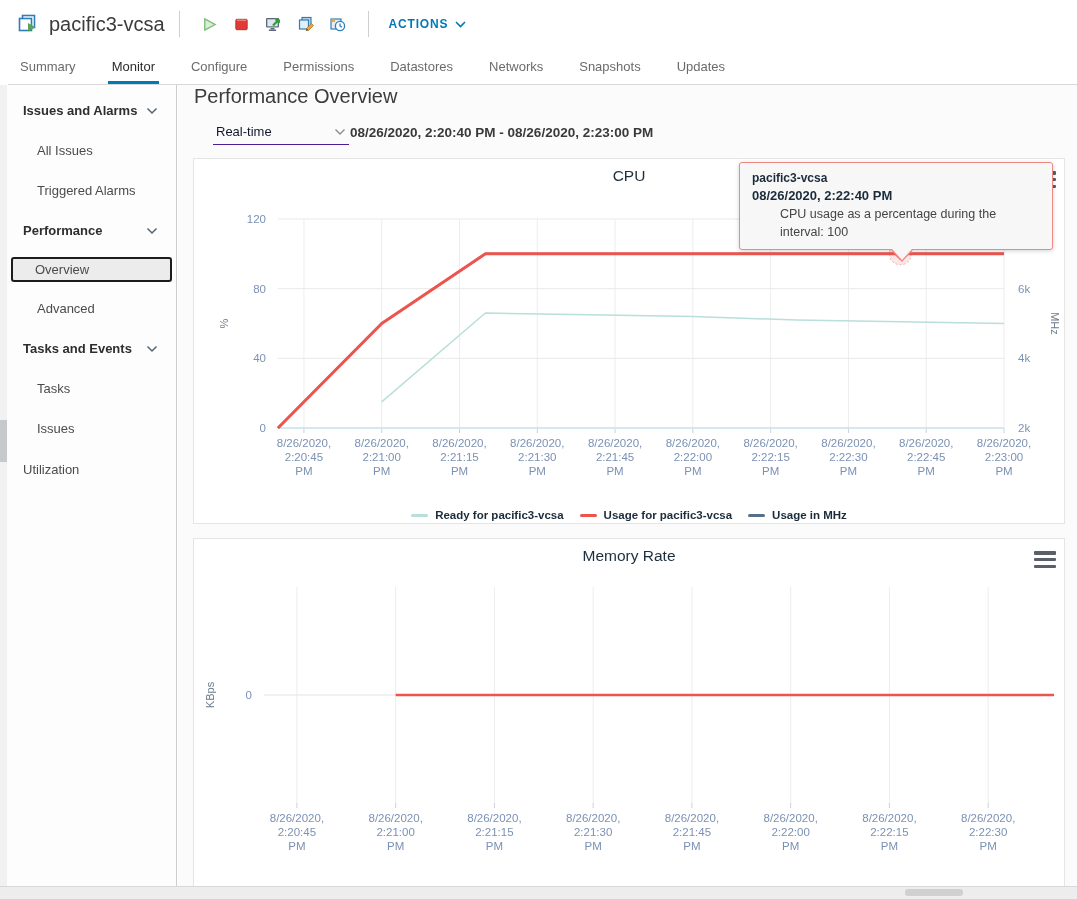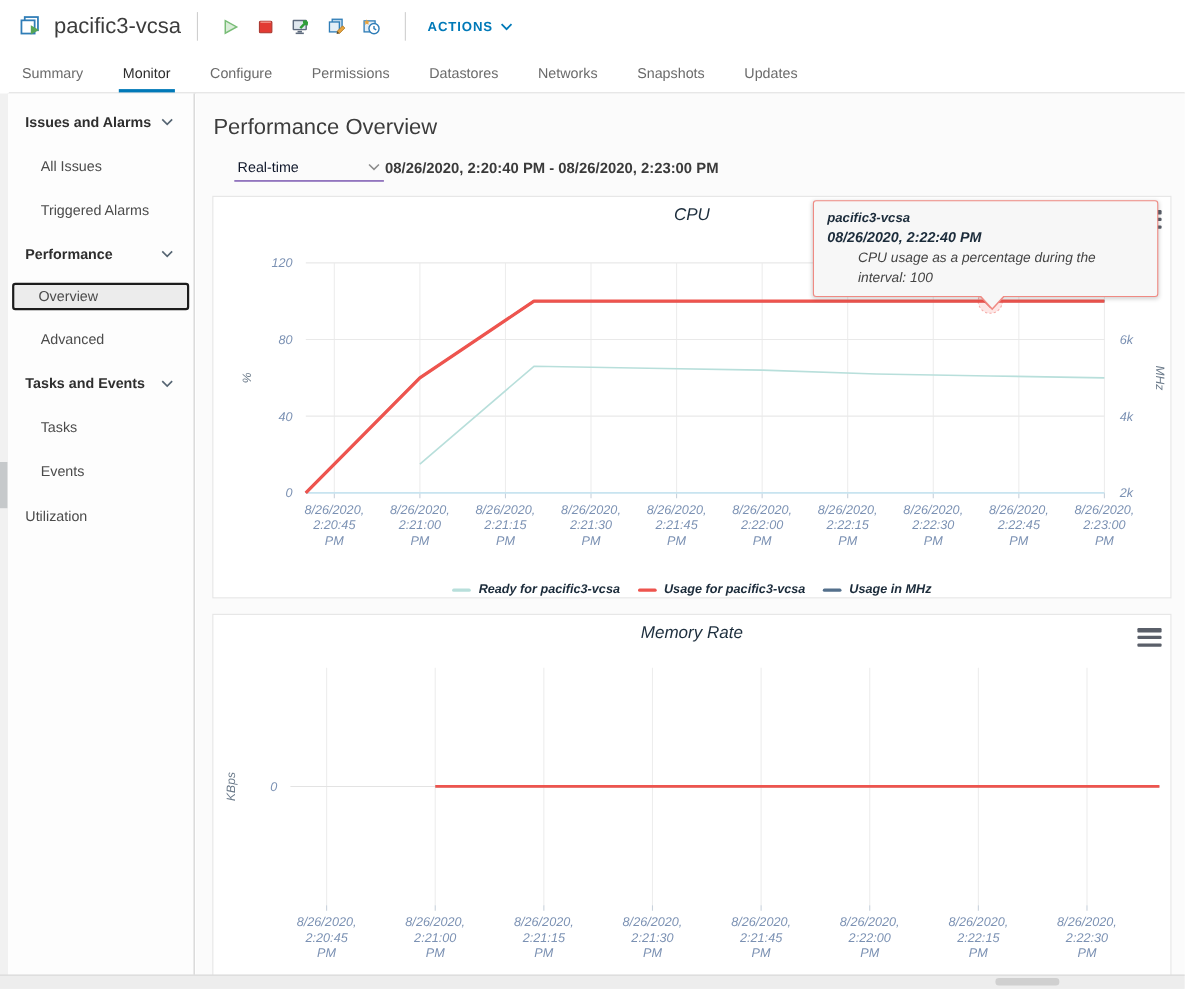--- a/index.html
+++ b/index.html
@@ -29,26 +29,26 @@
   .sidebar{position:absolute;left:7px;top:85px;width:170px;bottom:12px;background:#fdfdfd;border-right:1px solid #cccccc;padding-top:12px;box-sizing:border-box;}
   .side-group{display:flex;align-items:center;justify-content:space-between;padding:6px 18px 6px 16px;cursor:pointer;}
   .side-group .glabel{font-size:13px;font-weight:700;color:#2e2e2e;}
   .side-group svg{flex:0 0 auto;}
   .side-item{font-size:13px;color:#4b4b4b;padding:6px 8px 6px 26px;cursor:pointer;margin:13px 4px;}
   .side-item.selected{border:2px solid #1c1c1c;border-radius:3px;background:#ececec;padding:3px 6px 3px 22px;}
   .side-plain{font-size:13px;color:#4b4b4b;padding:7px 16px;cursor:pointer;}
 
   
   .content{position:absolute;left:178px;top:85px;right:0;bottom:12px;background:#fbfbfb;padding:0 0 0 15px;box-sizing:border-box;overflow:hidden;}
-  .page-title{font-size:20px;font-weight:400;color:#3c3c3c;margin:20px 0 0 1px;height:24px;}
+  .page-title{font-size:20px;font-weight:400;color:#3c3c3c;margin:0 0 0 1px;height:24px;}
   .filter-row{display:flex;align-items:center;margin-top:9px;height:28px;}
   .period-select{width:136px;display:flex;align-items:center;justify-content:space-between;border:none;border-bottom:1px solid #4c1d95;background:transparent;font-size:13px;color:#0f172a;padding:5px 3px;cursor:pointer;margin-left:20px;}
   .date-range{margin-left:1px;font-size:13.5px;font-weight:600;color:#3a3a3a;}
 
-  .chart-card{position:relative;width:872px;background:#fff;border:1px solid #e5e5e5;box-sizing:border-box;font-style:italic;}
+  .chart-card{position:relative;width:872px;background:#fff;border:1px solid #e5e5e5;box-sizing:border-box;}
   #cpu-card{margin-top:12px;height:366px;}
   #mem-card{margin-top:14px;height:366px;}
   .chart-title{height:34px;display:flex;align-items:center;justify-content:center;font-size:15.5px;font-weight:500;color:#1d2e3d;}
   .chart-menu{position:absolute;top:12px;right:8px;width:22px;height:17px;display:flex;flex-direction:column;justify-content:space-between;cursor:pointer;background:transparent;border:none;padding:0;}
   .chart-menu span{display:block;height:3.5px;background:#5a5f69;border-radius:1px;}
   .chart-legend{display:flex;justify-content:center;align-items:center;gap:16px;margin-top:20px;}
   .legend-item{display:flex;align-items:center;gap:7px;cursor:pointer;}
   .legend-swatch{width:17px;height:3px;border-radius:2px;}
   .legend-label{font-size:11.5px;font-weight:700;color:#1b2b3a;}
 
@@ -158,21 +158,21 @@
     </div>
     <div class="side-item selected">Overview</div>
     <div class="side-item">Advanced</div>
     <div class="side-group">
       <span class="glabel">Tasks and Events</span>
       <svg width="12" height="8" viewBox="0 0 12 8">
         <path d="M1.5 1.5 L6 6 L10.5 1.5" fill="none" stroke="#566573" stroke-width="1.5"></path>
       </svg>
     </div>
     <div class="side-item">Tasks</div>
-    <div class="side-item">Events</div>
+    <div class="side-item">Issues</div>
     <div class="side-plain">Utilization</div>
   </aside>
 
 <main class="content">
   <h1 class="page-title">Performance Overview</h1>
 
   <div class="filter-row">
     <button class="period-select">
       <span>Real-time</span>
       <svg width="12" height="8" viewBox="0 0 12 8">

